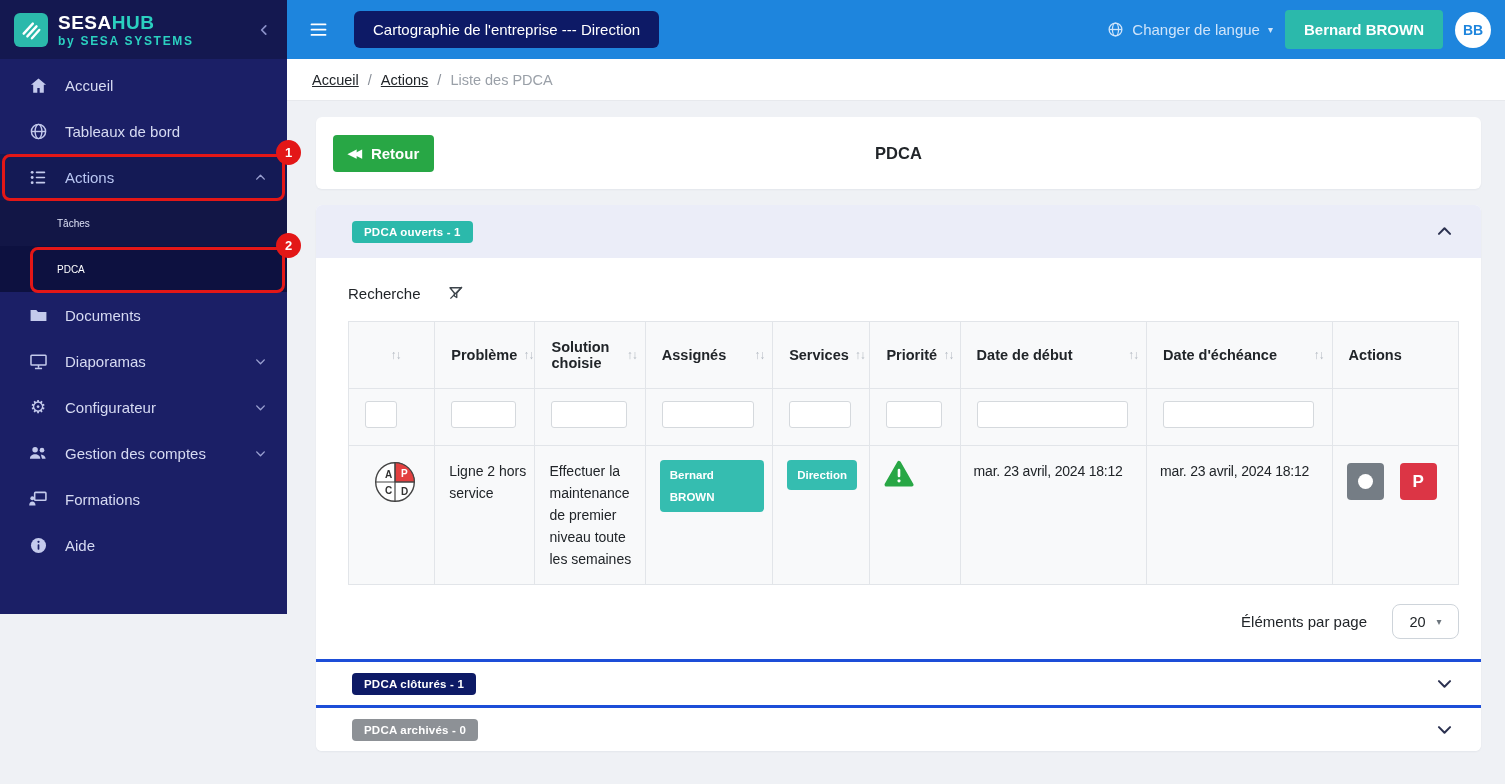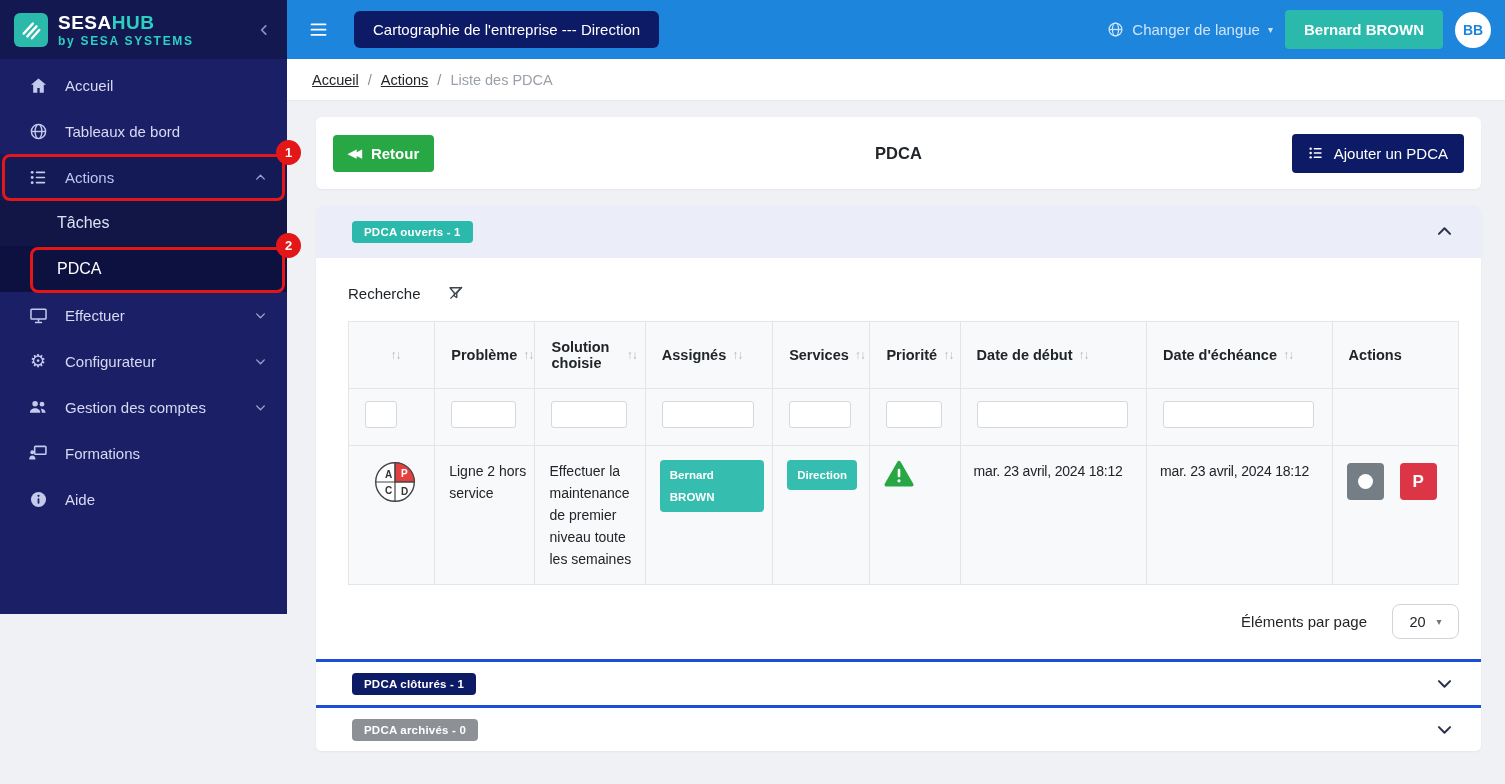--- a/index.html
+++ b/index.html
@@ -16,21 +16,21 @@
   .brand-primary { color:#fff; }
   .brand-secondary { color:#2bd0c0; }
   .tagline { font-size:12px; color:#2bd0c0; letter-spacing:1.7px; margin-top:3px; font-weight:bold; }
   .collapse-btn { color:#8a90c8; cursor:pointer; padding:4px; }
   .menu { padding-top:3px; }
   .menu-item { height:46px; display:flex; align-items:center; gap:17px; padding:0 20px 0 28px; font-size:15px; color:#d6daf2; cursor:pointer; }
   .mi-icon { width:20px; display:flex; justify-content:center; align-items:center; color:#c4caec; font-size:18px; }
   .chev { margin-left:auto; color:#9aa0d0; }
   .menu-item.actions { background:#141a55; color:#b9c6f2; }
   .submenu { background:#121646; }
-  .submenu-item { height:46px; display:flex; align-items:center; padding-left:57px; font-size:16px; color:#dde1f5; cursor:pointer; }
+  .submenu-item { height:46px; display:flex; align-items:center; padding-left:57px; font-size:10px; color:#dde1f5; cursor:pointer; }
   .submenu-item.selected { background:#0d1140; color:#fff; }
 
   
   .topbar { position:absolute; left:287px; top:0; right:0; height:59px; background:#1e85dd; display:flex; align-items:center; padding:0 14px 0 21px; z-index:6; }
   .hamburger { color:#fff; cursor:pointer; margin-right:25px; }
   .context-chip { background:#0d1a66; color:#fff; font-size:15px; padding:10px 19px; border-radius:6px; cursor:pointer; }
   .topbar-right { margin-left:auto; display:flex; align-items:center; gap:12px; }
   .lang { display:flex; align-items:center; gap:8px; color:#cfe4fa; font-size:15px; cursor:pointer; }
   .lang .caret { font-size:10px; }
   .user-btn { background:#2bb9ab; color:#fff; font-weight:bold; font-size:15px; padding:11px 19px; border-radius:4px; border:none; cursor:pointer; }
@@ -65,21 +65,21 @@
   .section-body { padding:26px 22px 20px 32px; }
   .search-row { display:flex; align-items:center; gap:23px; margin-bottom:19px; }
   .search-label { font-size:15px; color:#212529; }
   .search-input { width:208px; height:38px; border:1px solid #ced4da; border-radius:4px; padding:0 12px; font-size:14px; color:#495057; outline:none; }
   .search-input::placeholder { color:#97a0a8; }
   .filter-icon { color:#3d444b; margin-left:3px; cursor:pointer; }
 
   table { border-collapse:collapse; width:100%; table-layout:fixed; color:#212529; }
   th, td { border:1px solid #e2e5e9; background:#f8f9fa; }
   thead th { height:67px; font-weight:bold; font-size:14.5px; text-align:left; padding:10px 8px 10px 16px; vertical-align:middle; cursor:pointer; }
-  .th-wrap { display:flex; align-items:center; gap:6px; }
+  .th-wrap { display:flex; justify-content:space-between; align-items:center; gap:6px; }
   .th-wrap.center { justify-content:center; }
   .sort { color:#b4bac2; font-size:12px; letter-spacing:-1px; white-space:nowrap; flex:0 0 auto; }
   .filter-cell { padding:12px 18px 17px 16px; }
   .flt { width:100%; height:27px; border:1px solid #d5d9dd; border-radius:3px; background:#fff; outline:none; padding:0 6px; font-size:13px; }
   .filter-cell.narrow .flt { width:62%; }
   td.data { padding:14px 8px 14px 14px; vertical-align:top; font-size:14px; line-height:22px; }
   td.data.icon-cell { text-align:center; padding-top:15px; }
   td.data.icon-cell svg { display:inline-block; }
   .cell-badge { display:inline-block; background:#35bdb0; color:#fff; font-size:11.5px; font-weight:bold; padding:4px 10px; border-radius:4px; }
   td.date-cell { white-space:nowrap; padding-left:13px; padding-right:2px; letter-spacing:-.2px; }
@@ -172,30 +172,38 @@
 
     <div class="submenu">
       <div class="submenu-item">
         <span>Tâches</span>
       </div>
       <div class="submenu-item selected">
         <span>PDCA</span>
       </div>
     </div>
 
+    <div class="menu-item">
+      <span class="mi-icon">
+        <svg width="19" height="19" viewBox="0 0 24 24" fill="currentColor">
+            <path d="M2 5h7.2l2.2 2.6H22V19H2z"></path>
+          </svg>
+      </span>
+      <span>Documents</span>
+    </div>
 
     <div class="menu-item">
       <span class="mi-icon">
         <svg width="19" height="19" viewBox="0 0 24 24" fill="none" stroke="currentColor" stroke-width="1.9">
             <rect x="2.5" y="4" width="19" height="12.5" rx="1"></rect>
             <line x1="12" y1="16.5" x2="12" y2="20"></line>
             <line x1="7.5" y1="20.8" x2="16.5" y2="20.8"></line>
           </svg>
       </span>
-      <span>Effectuer</span>
+      <span>Diaporamas</span>
       <span class="chev">
         <svg width="13" height="13" viewBox="0 0 24 24" fill="none" stroke="currentColor" stroke-width="2.6" stroke-linecap="round" stroke-linejoin="round">
             <path d="M5 9 L12 16 L19 9"></path>
           </svg>
       </span>
     </div>
 
     <div class="menu-item">
       <span class="mi-icon">⚙</span>
       <span>Configurateur</span>
@@ -282,33 +290,20 @@
 </div>
 
 <main class="content">
 
   <section class="card header-card">
     <button class="retour-btn">
       <span class="retour-icon">◀◀</span>
       <span>Retour</span>
     </button>
     <div class="page-title">PDCA</div>
-    <button class="add-btn">
-      <span>
-        <svg width="16" height="16" viewBox="0 0 24 24" fill="#ffffff">
-            <circle cx="4" cy="5.5" r="1.8"></circle>
-            <circle cx="4" cy="12" r="1.8"></circle>
-            <circle cx="4" cy="18.5" r="1.8"></circle>
-            <rect x="8.5" y="4.4" width="12" height="2.2" rx="1"></rect>
-            <rect x="8.5" y="10.9" width="12" height="2.2" rx="1"></rect>
-            <rect x="8.5" y="17.4" width="12" height="2.2" rx="1"></rect>
-          </svg>
-      </span>
-      <span>Ajouter un PDCA</span>
-    </button>
   </section>
 
   <section class="card list-card">
 
     <div class="section-bar open">
       <span class="badge teal">PDCA ouverts - 1</span>
       <span class="section-chev">
         <svg width="19" height="19" viewBox="0 0 24 24" fill="none" stroke="currentColor" stroke-width="2.6" stroke-linecap="round" stroke-linejoin="round">
             <path d="M5 15 L12 8 L19 15"></path>
           </svg>

